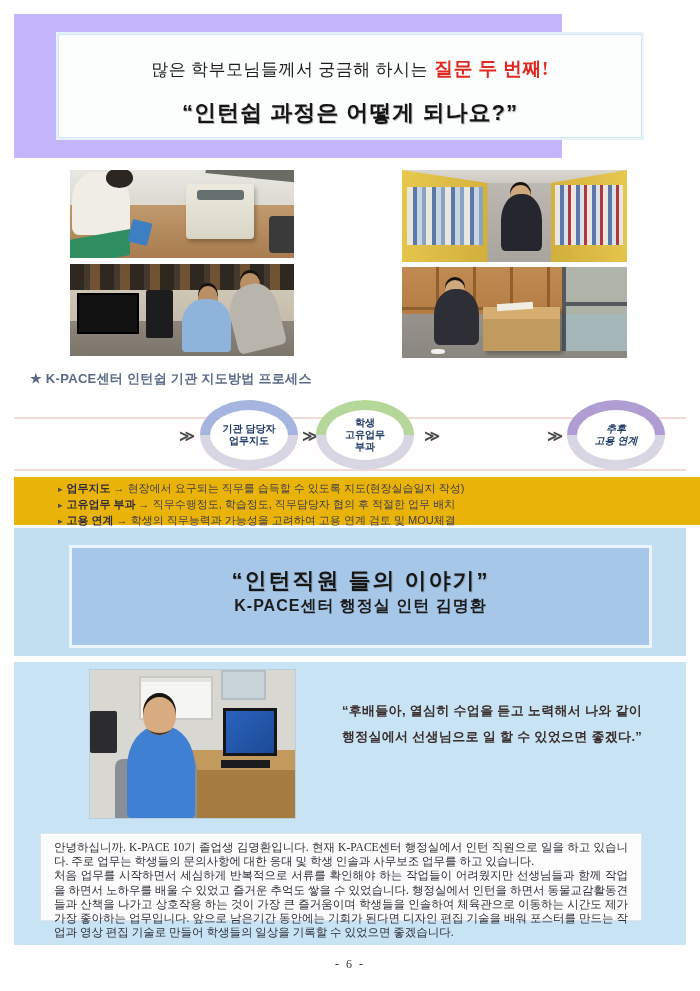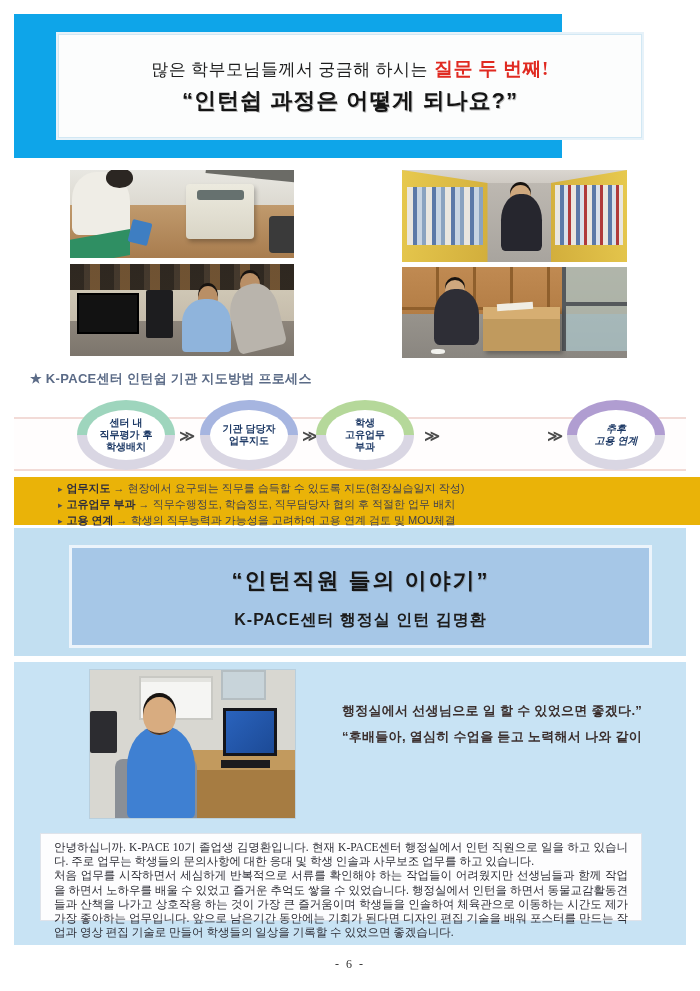--- a/index.html
+++ b/index.html
@@ -1,26 +1,26 @@
 <!DOCTYPE html>
 <html><head>
 <meta charset="utf-8">
 <style>
   * { margin:0; padding:0; box-sizing:border-box; }
   body { background:#ffffff; font-family:"Liberation Sans", sans-serif; }
   .page { position:relative; width:700px; height:991px; background:#ffffff; overflow:hidden; margin:0 auto; }
 
   
-  .banner { position:absolute; left:14px; top:14px; width:548px; height:144px; background:#0ea5e9; }
+  .banner { position:absolute; left:14px; top:14px; width:548px; height:144px; background:#c4b5fd; }
   .banner-box { position:absolute; left:42px; top:18px; width:588px; height:108px; background:#fcfdfd;
                 border:2px solid #e7f2f9; box-shadow: inset 0 0 0 1px #d2e8f4; }
   .banner-line1 { margin-top:22px; text-align:center; font-family:"Liberation Serif", serif;
                   font-size:17px; color:#1d1d1d; letter-spacing:0.5px; }
   .banner-line1 .red { color:#e02a21; font-weight:700; font-size:19px; margin-left:6px; }
-  .banner-line2 { margin-top:4px; text-align:center; font-size:22px; font-weight:800; color:#141414;
+  .banner-line2 { margin-top:16px; text-align:center; font-size:22px; font-weight:800; color:#141414;
                   letter-spacing:1px; text-shadow:1px 1px 0 #bdbdbd; }
 
   
   .photo { position:absolute; overflow:hidden; background:#ccc; }
   .photo > div { position:absolute; }
   .p1 { left:70px;  top:170px; width:224px; height:88px;
         background:linear-gradient(180deg,#e8e7e2 0%,#dcd9d0 40%,#c09a6d 40%,#a87c4e 100%); }
   .p2 { left:70px;  top:264px; width:224px; height:92px;
         background:linear-gradient(180deg,#6f5232 0%,#7a5a36 28%,#cfc7b5 28%,#c5bcab 62%,#8d857b 62%,#7c756c 100%); }
   .p3 { left:402px; top:170px; width:225px; height:92px;
@@ -89,21 +89,21 @@
   .bullets { position:absolute; left:14px; top:477px; width:696px; height:48px; background:#eab308; padding:4px 10px 4px 44px; }
   .bullet { font-size:11px; line-height:15px; color:#3f3f4e; white-space:nowrap; }
   .bullet .b-marker { color:#4a4a5a; margin-right:4px; font-size:9px; }
   .bullet b { color:#2d2d3d; margin-right:3px; }
 
   
   .section-title { position:absolute; left:14px; top:528px; width:672px; height:128px; background:#c2dff1; }
   .title-box { position:absolute; left:55px; top:17px; width:583px; height:103px; background:#a6c7e7; border:3px solid #ecf4fb; }
   .title-main { margin-top:18px; text-align:center; font-size:22px; font-weight:800; color:#161616;
                 letter-spacing:2px; text-shadow:1px 1px 0 #8fa6bd; }
-  .title-sub  { margin-top:14px; text-align:center; font-size:16px; font-weight:700; color:#1c1c1c; letter-spacing:1px; }
+  .title-sub  { text-align:center; font-size:16px; font-weight:700; color:#1c1c1c; letter-spacing:1px; }
 
   
   .section-interview { position:absolute; left:14px; top:662px; width:672px; height:283px; background:#c8e3f4; }
   .p5 { left:76px; top:8px; width:205px; height:148px; background:#d8d7d1; position:absolute; overflow:hidden; box-shadow:0 0 0 1px #b9cfdd; }
   .p5 > div { position:absolute; }
   .p5-whiteboard { left:24%; top:4%; width:36%; height:30%; background:#f5f5f3; border:2px solid #c9c9c4;
                    box-shadow:inset 0 4px 0 #e3e3df; }
   .p5-window { right:14%; top:0; width:22%; height:20%; background:#c8d4da; border:2px solid #b5bec2; }
   .p5-printer { left:0; top:28%; width:13%; height:28%; background:#2c2c30; border-radius:2px; }
   .p5-desk { right:0; bottom:0; width:60%; height:46%; background:linear-gradient(180deg,#c29a5e 0 30%,#a67c42 30% 100%); }
@@ -178,29 +178,20 @@
     <div class="p4-face"></div>
     <div class="p4-person"></div>
     <div class="p4-desk"></div>
     <div class="p4-book"></div>
     <div class="p4-shoe"></div>
   </div>
 
   <div class="process-heading">★ K-PACE센터 인턴쉽 기관 지도방법 프로세스</div>
   <div class="process-band"></div>
 
-  <div class="circle c1" style="--ring: #9ed5bd;">
-    <div class="circle-inner">
-      <div class="circle-label">
-          <div>센터 내</div>
-          <div>직무평가 후</div>
-          <div>학생배치</div>
-        </div>
-    </div>
-  </div>
   <div class="arrow a1">≫</div>
   <div class="circle c2" style="--ring: #a6b5e0;">
     <div class="circle-inner">
       <div class="circle-label">
           <div>기관 담당자</div>
           <div>업무지도</div>
         </div>
     </div>
   </div>
   <div class="arrow a2">≫</div>
@@ -252,22 +243,22 @@
       <div class="p5-monitor">
           <div class="p5-screen"></div>
         </div>
       <div class="p5-keyboard"></div>
       <div class="p5-chair"></div>
       <div class="p5-person"></div>
       <div class="p5-head"></div>
     </div>
 
     <div class="quote">
+      <div>“후배들아, 열심히 수업을 듣고 노력해서 나와 같이</div>
       <div>행정실에서 선생님으로 일 할 수 있었으면 좋겠다.”</div>
-      <div>“후배들아, 열심히 수업을 듣고 노력해서 나와 같이</div>
     </div>
 
     <div class="story-box">
       <p>안녕하십니까. K-PACE 10기 졸업생 김명환입니다. 현재 K-PACE센터 행정실에서 인턴 직원으로 일을 하고 있습니다. 주로 업무는 학생들의 문의사항에 대한 응대 및 학생 인솔과 사무보조 업무를 하고 있습니다.</p>
       <p>처음 업무를 시작하면서 세심하게 반복적으로 서류를 확인해야 하는 작업들이 어려웠지만 선생님들과 함께 작업을 하면서 노하우를 배울 수 있었고 즐거운 추억도 쌓을 수 있었습니다. 행정실에서 인턴을 하면서 동물교감활동견들과 산책을 나가고 상호작용 하는 것이 가장 큰 즐거움이며 학생들을 인솔하여 체육관으로 이동하는 시간도 제가 가장 좋아하는 업무입니다. 앞으로 남은기간 동안에는 기회가 된다면 디자인 편집 기술을 배워 포스터를 만드는 작업과 영상 편집 기술로 만들어 학생들의 일상을 기록할 수 있었으면 좋겠습니다.</p>
     </div>
   </div>
 
   <div class="page-number">- 6 -</div>
 

